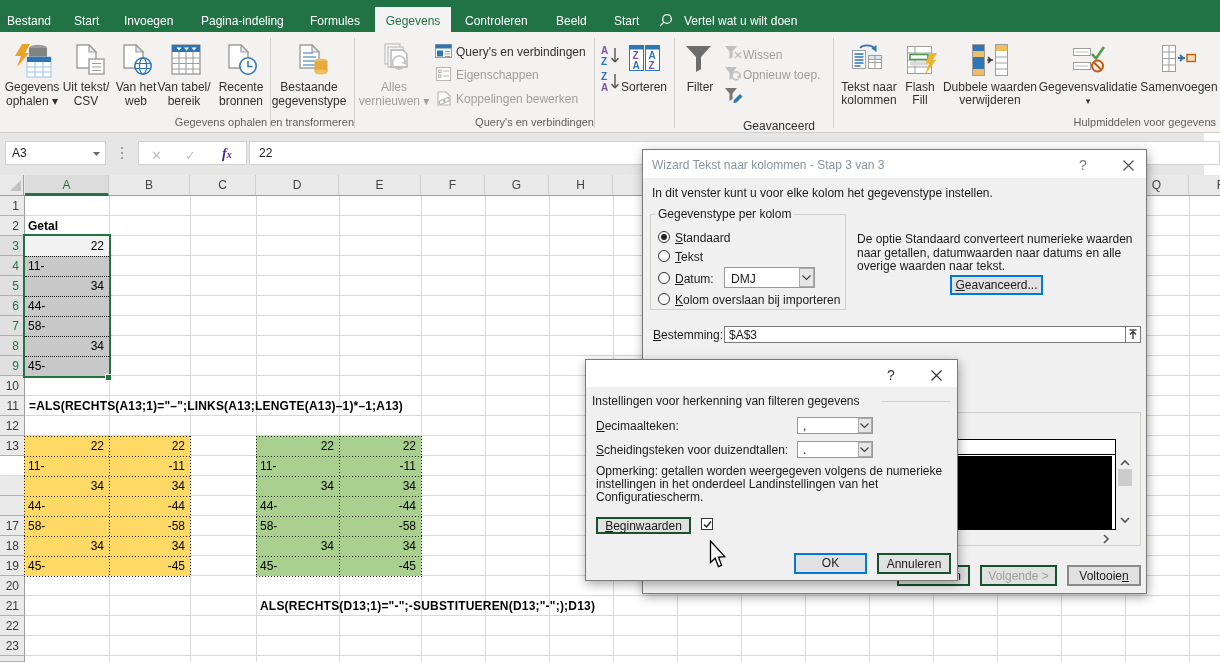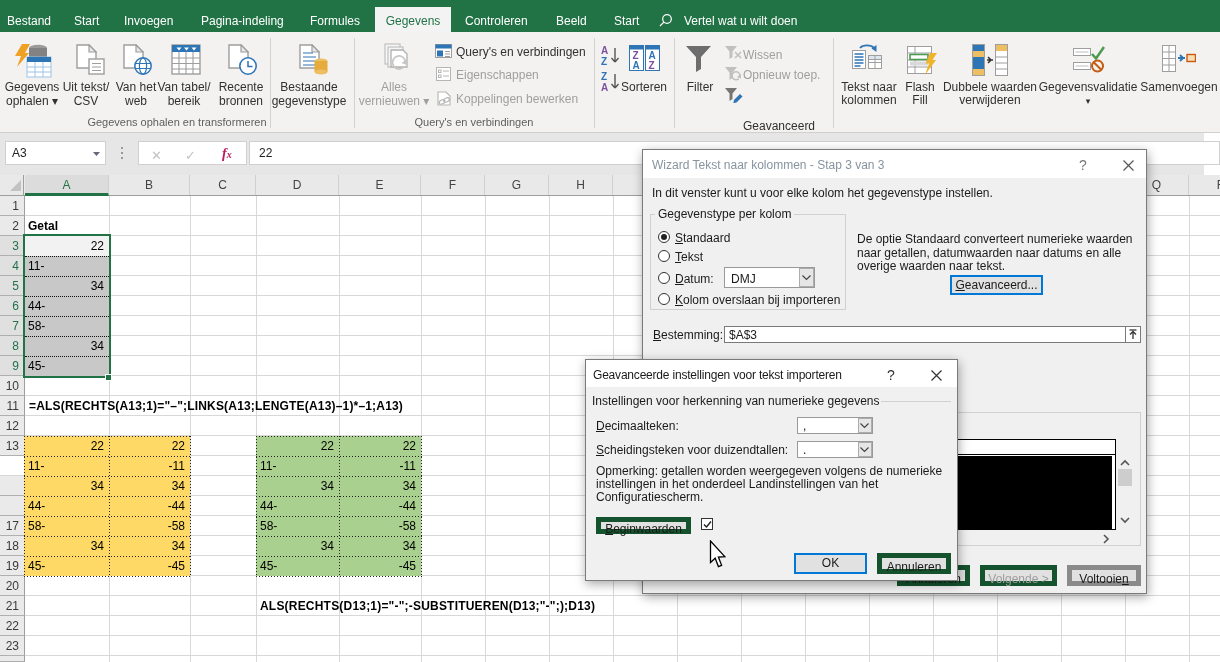--- a/index.html
+++ b/index.html
@@ -7,21 +7,21 @@
 body { font-family:"Liberation Sans", sans-serif; position:relative; background:#fff; }
 .abs { position:absolute; }
 
 #tabbar { left:0; top:0; width:1220px; height:32px; background:#217346; }
 .tab { position:absolute; top:15px; height:17px; line-height:13px; color:#fff; font-size:12px; }
 #seltab { position:absolute; left:375px; top:7px; width:76px; height:25px; background:#f3f3f3; }
 #seltab span { display:block; text-align:center; line-height:29px; color:#217346; font-size:12px; }
 
 #ribbon { left:0; top:32px; width:1220px; height:101px; background:#f3f2f1; border-bottom:1px solid #d2d0ce; }
 .rsep { position:absolute; top:6px; height:90px; width:1px; background:#d4d2d0; }
-.glabel { position:absolute; top:84px; height:14px; font-size:11px; color:#605e5c; text-align:center; white-space:nowrap; }
+.glabel { position:absolute; top:84px; height:14px; font-size:11px; color:#605e5c; text-align:right; white-space:nowrap; }
 .blabel { position:absolute; font-size:12px; color:#323130; text-align:center; white-space:nowrap; line-height:12px; }
 .blabel2 { position:absolute; font-size:12px; color:#323130; white-space:nowrap; }
 .gray { color:#a19f9d !important; }
 .icon { position:absolute; }
 
 #fbar { left:0; top:133px; width:1204px; height:42px; background:#e6e6e6; }
 .fbox { position:absolute; top:8px; height:24px; background:#fff; border:1px solid #d0d0d0; }
 
 #colhead { left:0; top:175px; width:1220px; height:21px; background:#e9e9e9; border-bottom:1px solid #9e9e9e; }
 .ch { position:absolute; top:0; height:20px; line-height:21px; text-align:center; font-size:12px; color:#444; border-right:1px solid #cfcfcf; }
@@ -30,21 +30,21 @@
   background-image: repeating-linear-gradient(to bottom, transparent 0px, transparent 19px, #d8d8d8 19px, #d8d8d8 20px); }
 .vline { position:absolute; top:196px; height:466px; width:1px; background:#d8d8d8; }
 .cell { position:absolute; height:20px; line-height:20px; font-size:12px; color:#000; white-space:nowrap; }
 .num { text-align:right; padding-right:4px; }
 .txt { text-align:left; padding-left:3px; }
 .b { font-weight:bold; }
 
 .dlg { position:absolute; background:#f0f0f0; border:1px solid #7a7a7a; box-shadow:1px 3px 10px rgba(0,0,0,0.35); }
 .dtitle { position:absolute; left:0; top:0; right:0; height:28px; background:#fff; }
 .dtext { position:absolute; font-size:12px; color:#1a1a1a; white-space:nowrap; }
-.btn { position:absolute; background:#e1e1e1; border:5px solid #14532d; font-size:12px; color:#1a1a1a; text-align:center; }
+.btn { position:absolute; background:#e1e1e1; border:2px solid #14532d; font-size:12px; color:#1a1a1a; text-align:center; }
 .gbox { position:absolute; border:1px solid #d0d0cd; }
 u.u { text-decoration:underline; }
 </style>
 </head>
 <body>
 
 <div id="tabbar" class="abs">
   <div class="tab" style="left:7px;">Bestand</div>
   <div class="tab" style="left:74px;">Start</div>
   <div class="tab" style="left:124px;">Invoegen</div>
@@ -64,20 +64,21 @@
 </div>
 
 <div id="ribbon" class="abs">
   <div class="rsep" style="left:270px;"></div>
   <div class="rsep" style="left:354px;"></div>
   <div class="rsep" style="left:594px;"></div>
   <div class="rsep" style="left:674px;"></div>
   <div class="rsep" style="left:833px;"></div>
   <div class="glabel" style="left:0px;width:354px;">Gegevens ophalen en transformeren</div>
   <div class="glabel" style="left:354px;width:240px;">Query's en verbindingen</div>
+  <div class="glabel" style="left:976px;width:240px;">Hulpmiddelen voor gegevens</div>
 <svg class="icon" style="left:14px;top:12px;" width="38" height="34" viewBox="0 0 38 34">
 <polygon points="8,0 16,0 11,9 15,9 3,23 7,12 1,12" fill="#efa123"></polygon>
 <ellipse cx="24" cy="4" rx="9" ry="3.2" fill="#9b9b9b"></ellipse>
 <rect x="15" y="4" width="18" height="11" fill="#828282"></rect>
 <ellipse cx="24" cy="15" rx="9" ry="3.2" fill="#828282"></ellipse>
 <rect x="13" y="13" width="24" height="20" fill="#fff" stroke="#9dc3e6" stroke-width="1"></rect>
 <rect x="13" y="13" width="24" height="5" fill="#2e75b6"></rect>
 <path d="M13 23 h24 M13 28 h24 M21 18 v15 M29 18 v15" stroke="#9dc3e6" stroke-width="1" fill="none"></path>
 </svg>
 <div class="blabel" style="left:-28px;top:49px;width:120px;">Gegevens</div>
@@ -253,21 +254,21 @@
   <div class="dtext" style="left:12px;top:13px;color:#222;">A3</div>
   <svg class="abs" style="left:93px;top:19px;" width="7" height="4" viewBox="0 0 7 4">
       <path d="M0 0 L7 0 L3.5 4 Z" fill="#667"></path>
     </svg>
   <div class="abs" style="left:121px;top:14px;width:2px;height:2px;background:#9a9a9a;"></div>
   <div class="abs" style="left:121px;top:19px;width:2px;height:2px;background:#9a9a9a;"></div>
   <div class="abs" style="left:121px;top:24px;width:2px;height:2px;background:#9a9a9a;"></div>
   <div class="fbox" style="left:138px;width:109px;"></div>
   <div class="abs" style="left:151px;top:15px;color:#c2c2c2;font-size:13px;">✕</div>
   <div class="abs" style="left:185px;top:15px;color:#c2c2c2;font-size:13px;">✓</div>
-  <div class="abs" style="left:222px;top:13px;color:#be185d;font-size:14px;font-style:italic;font-family:'Liberation Serif',serif;font-weight:bold;">f<span style="font-size:10px;">x</span></div>
+  <div class="abs" style="left:222px;top:13px;color:#4c1d95;font-size:14px;font-style:italic;font-family:'Liberation Serif',serif;font-weight:bold;">f<span style="font-size:10px;">x</span></div>
   <div class="fbox" style="left:249px;width:971px;"></div>
   <div class="dtext" style="left:259px;top:13px;color:#222;">22</div>
 </div>
 
 <div id="grid" class="abs"></div>
 <div id="vlines">
 <div class="vline" style="left:24px;"></div>
 <div class="vline" style="left:109px;"></div>
 <div class="vline" style="left:190px;"></div>
 <div class="vline" style="left:256px;"></div>
@@ -462,27 +463,26 @@
       <path d="M1 1 L5 5 L1 9" stroke="#555" stroke-width="1.6" fill="none"></path>
     </svg>
 
   <div class="btn" style="left:254px;top:415px;width:73px;height:21px;line-height:19px;">Annuleren</div>
   <div class="btn" style="left:337px;top:415px;width:77px;height:21px;line-height:19px;color:#9e9e9e;">Volgende &gt;</div>
   <div class="btn" style="left:424px;top:415px;width:74px;height:21px;line-height:19px;border-color:#8a8a8a;">Voltooie<u class="u">n</u></div>
 </div>
 
 <div id="dlg2" class="dlg" style="left:585px;top:359px;width:373px;height:222px;">
   <div class="dtitle" style="height:27px;"></div>
-  <div class="dtext" style="left:7px;top:8px;font-size:12px;letter-spacing:-0.2px;color:#1a1a1a;">Geavanceerde instellingen voor tekst importeren</div>
   <div class="dtext" style="left:301px;top:7px;font-size:14px;color:#333;">?</div>
   <svg class="abs" style="left:345px;top:10px;" width="11" height="11" viewBox="0 0 11 11">
       <path d="M0.5 0.5 L10.5 10.5 M10.5 0.5 L0.5 10.5" stroke="#333" stroke-width="1.2"></path>
     </svg>
 
-  <div class="dtext" style="left:6px;top:34px;">Instellingen voor herkenning van numerieke gegevens</div>
+  <div class="dtext" style="left:6px;top:34px;">Instellingen voor herkenning van filteren gegevens</div>
   <div class="abs" style="left:295px;top:41px;width:70px;height:1px;background:#d0d0cd;"></div>
   <div class="dtext" style="left:10px;top:59px;"><u class="u">D</u>ecimaalteken:</div>
   <div class="abs" style="left:211px;top:57px;width:76px;height:17px;border:1px solid #999;background:#fff;"></div>
   <div class="dtext" style="left:217px;top:59px;">,</div>
   <div class="abs" style="left:272px;top:58px;width:14px;height:15px;background:#e6e6e6;border:1px solid #adadad;"></div>
   <svg class="abs" style="left:274px;top:63px;" width="9" height="6" viewBox="0 0 9 6">
       <path d="M0.5 0.5 L4.5 4.5 L8.5 0.5" stroke="#444" stroke-width="1.2" fill="none"></path>
     </svg>
   <div class="dtext" style="left:10px;top:83px;"><u class="u">S</u>cheidingsteken voor duizendtallen:</div>
   <div class="abs" style="left:211px;top:81px;width:76px;height:17px;border:1px solid #999;background:#fff;"></div>

